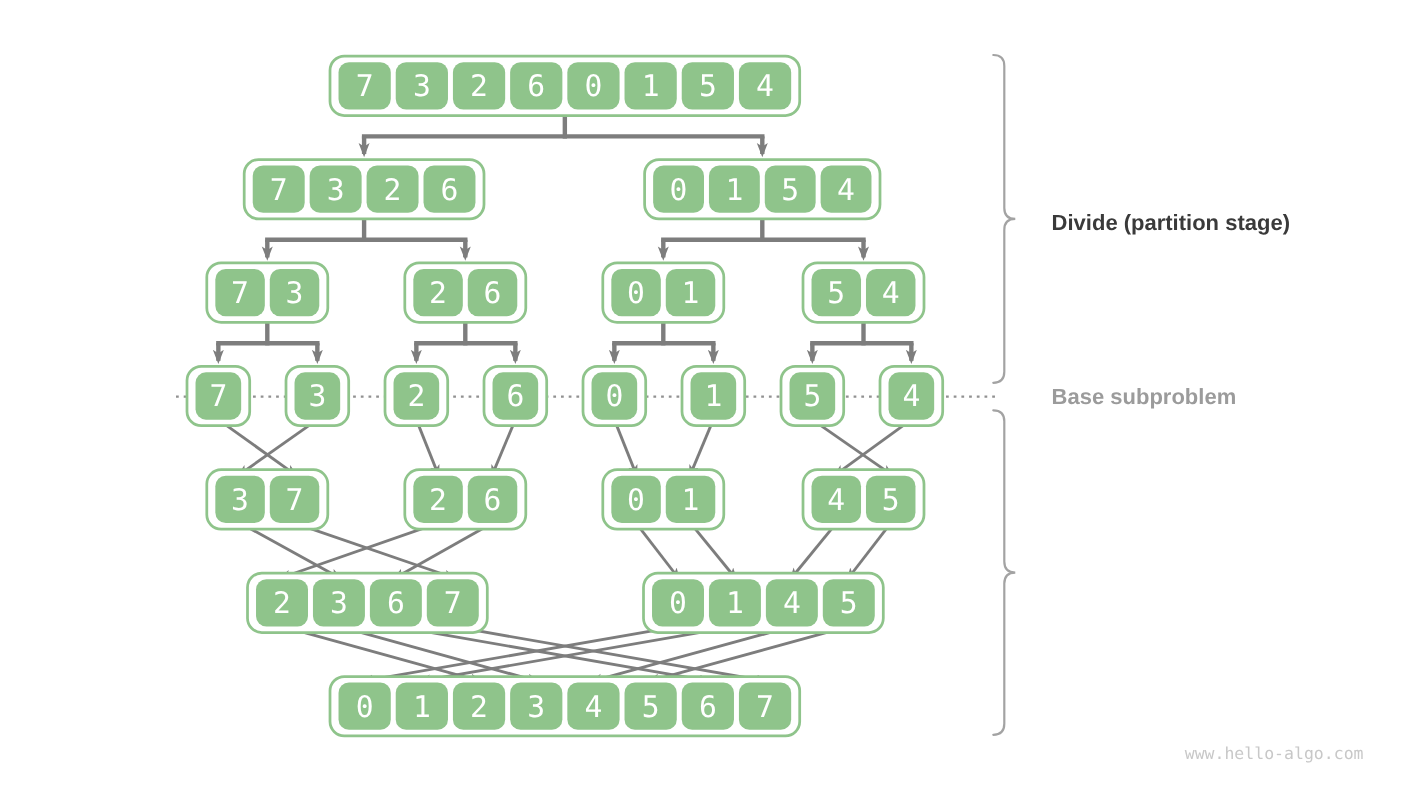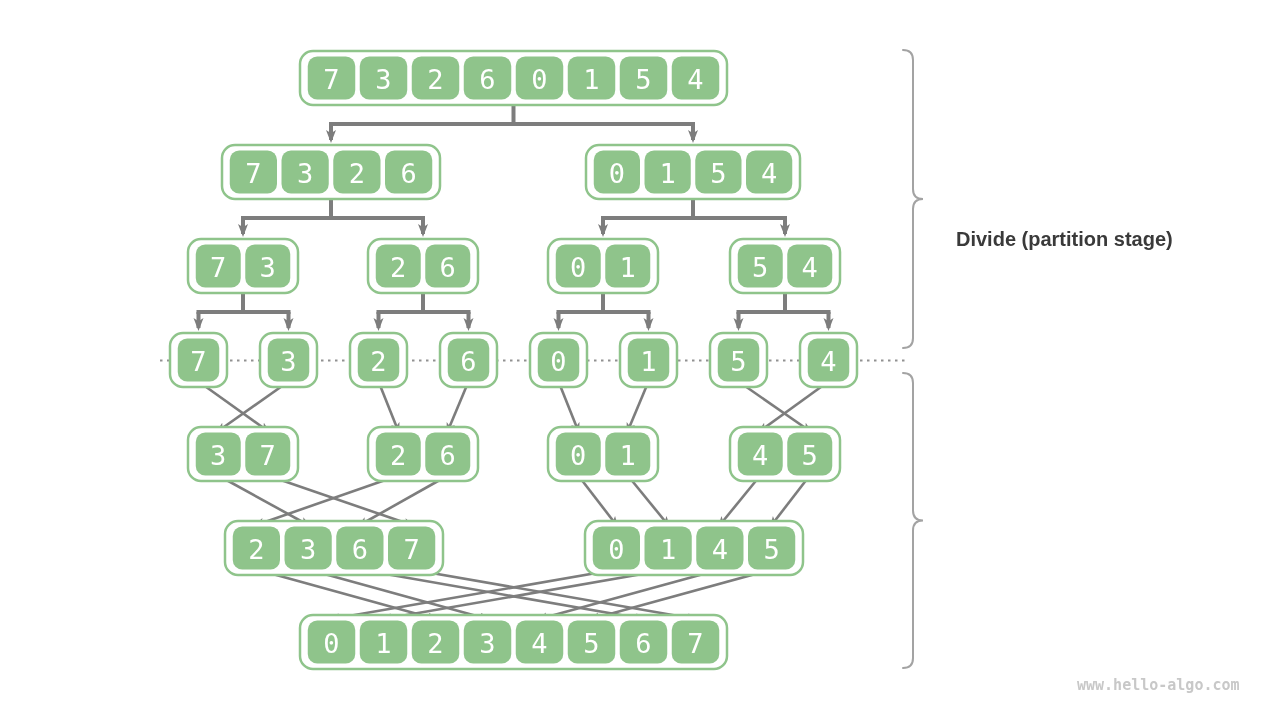--- a/index.html
+++ b/index.html
@@ -1,20 +1,20 @@
 <!DOCTYPE html>
 <html><head>
 <meta charset="utf-8">
 <style>
   html,body{margin:0;padding:0;background:#ffffff;}
   body{width:1280px;height:720px;position:relative;overflow:hidden;
        font-family:"Liberation Sans", sans-serif;}
   .stage{position:absolute;left:0;top:0;width:1280px;height:720px;}
   svg.diagram{position:absolute;left:0;top:0;}
-  .side-label{position:absolute;font-weight:bold;font-size:20px;line-height:24px;white-space:nowrap;margin-top:36px;}
+  .side-label{position:absolute;font-weight:bold;font-size:20px;line-height:24px;white-space:nowrap;}
   .label-dark{color:#3a3a3a;}
   .label-muted{color:#9b9b9b;}
   .watermark{position:absolute;font-family:"DejaVu Sans Mono", monospace;
              font-size:15px;color:#c8c8c8;white-space:nowrap;}
 </style>
 </head>
 <body>
 
 <div class="stage">
   <svg class="diagram" width="1280" height="720" viewBox="0 0 1280 720">
@@ -270,16 +270,17 @@
         <text x="643.5" y="643" text-anchor="middle" dominant-baseline="central" font-size="27" font-family="&quot;DejaVu Sans Mono&quot;, monospace" fill="#ffffff">6</text>
         <rect x="671.75" y="620.5" width="47.5" height="43" rx="9.5" fill="#8fc48b"></rect>
         <text x="695.5" y="643" text-anchor="middle" dominant-baseline="central" font-size="27" font-family="&quot;DejaVu Sans Mono&quot;, monospace" fill="#ffffff">7</text>
       </g>
       <path d="M 903 50 Q 913 50 913 60 L 913 189 Q 913 199 923 199 Q 913 199 913 209 L 913 338 Q 913 348 903 348" fill="none" stroke="#a3a3a3" stroke-width="2" stroke-linecap="round"></path>
       <path d="M 903 373 Q 913 373 913 383 L 913 510.5 Q 913 520.5 923 520.5 Q 913 520.5 913 530.5 L 913 658 Q 913 668 903 668" fill="none" stroke="#a3a3a3" stroke-width="2" stroke-linecap="round"></path>
     </svg>
 
   <div class="side-label label-dark" style="left: 956px; top: 191px; color: rgb(58, 58, 58);">Divide (partition stage)</div>
 
-
-
-  <div class="watermark" style="left: 1077px; top: 676px; color: rgb(200, 200, 200); font-weight: bold;">www.hello-algo.com</div>
+  <div class="side-label label-muted" style="left: 956px; top: 349px; color: rgb(155, 155, 155);">Base subproblem</div>
+
+
+  <div class="watermark" style="left: 1077px; top: 676px; color: rgb(200, 200, 200);">www.hello-algo.com</div>
 </div>
 
 </body></html>

